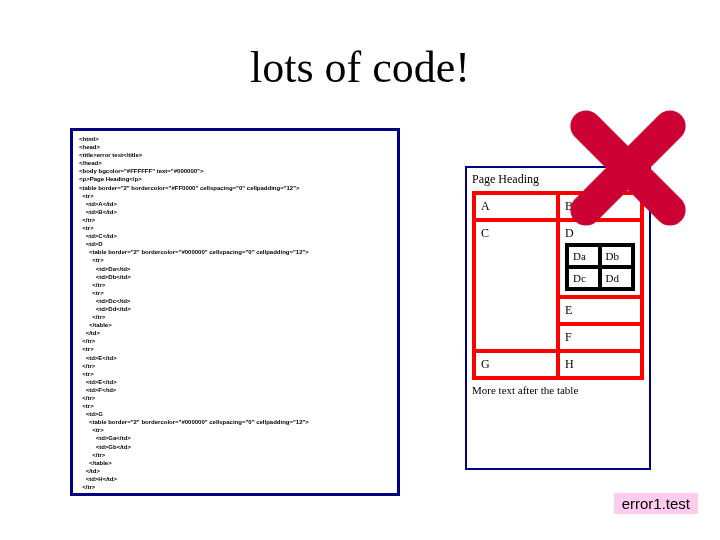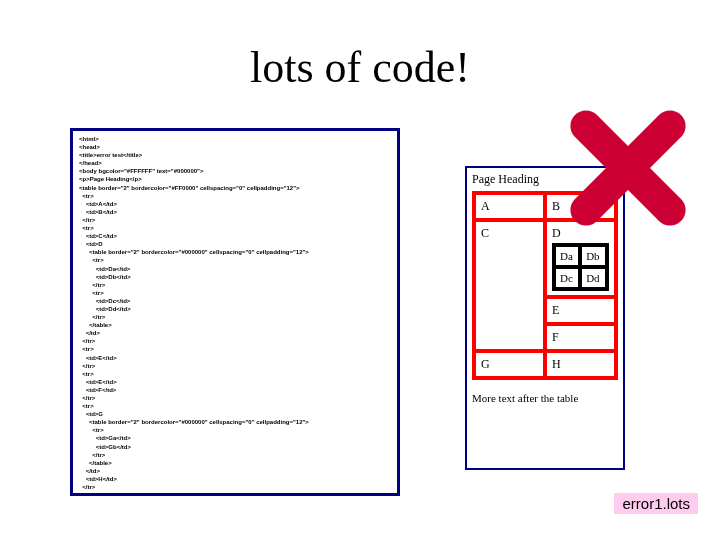--- a/index.html
+++ b/index.html
@@ -47,35 +47,35 @@
     font-size: 6.0px;
     line-height: 1.35;
     color: #000;
     white-space: pre;
   }
 
   .render-box {
     position: absolute;
     left: 465px;
     top: 166px;
-    width: 160px;
+    width: 186px;
     height: 304px;
     border: 2px solid #000080;
     background: #fff;
     box-sizing: border-box;
     padding: 4px 5px;
     font-family: "Times New Roman", Times, serif;
     color: #000;
   }
   .render-box p {
     margin: 0 0 4px 0;
     font-size: 12px;
   }
   .render-box p.after {
-    margin-top: 12px;
+    margin-top: 4px;
     font-size: 11px;
   }
   .render-box table.outer {
     border: 2px solid #ff0000;
     border-collapse: separate;
     border-spacing: 0;
     width: 100%;
     table-layout: fixed;
   }
   .render-box table.outer > tbody > tr > td {
@@ -218,15 +218,15 @@
     </table>
 
     <p class="after">More text after the table</p>
   </div>
 
   <svg class="x-mark" viewBox="0 0 100 100">
     <line x1="15" y1="15" x2="85" y2="85" stroke="#cc0033" stroke-width="26" stroke-linecap="round"></line>
     <line x1="85" y1="15" x2="15" y2="85" stroke="#cc0033" stroke-width="26" stroke-linecap="round"></line>
   </svg>
 
-  <div class="caption">error1.lots</div>
+  <div class="caption">error1.test</div>
 
 </div>
 
 </body></html>

